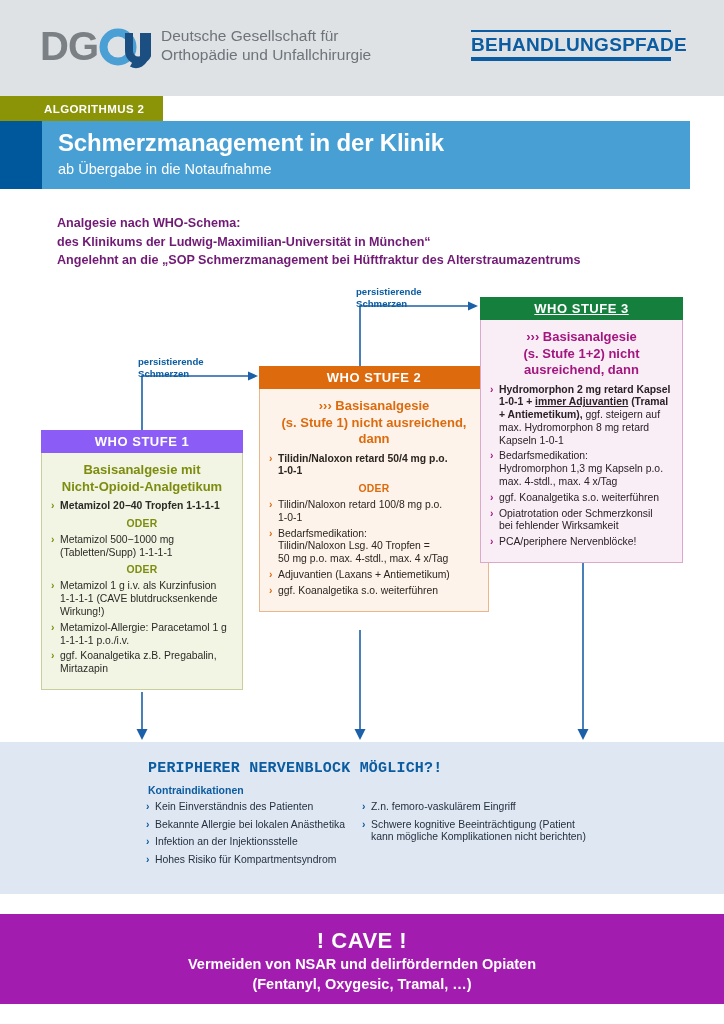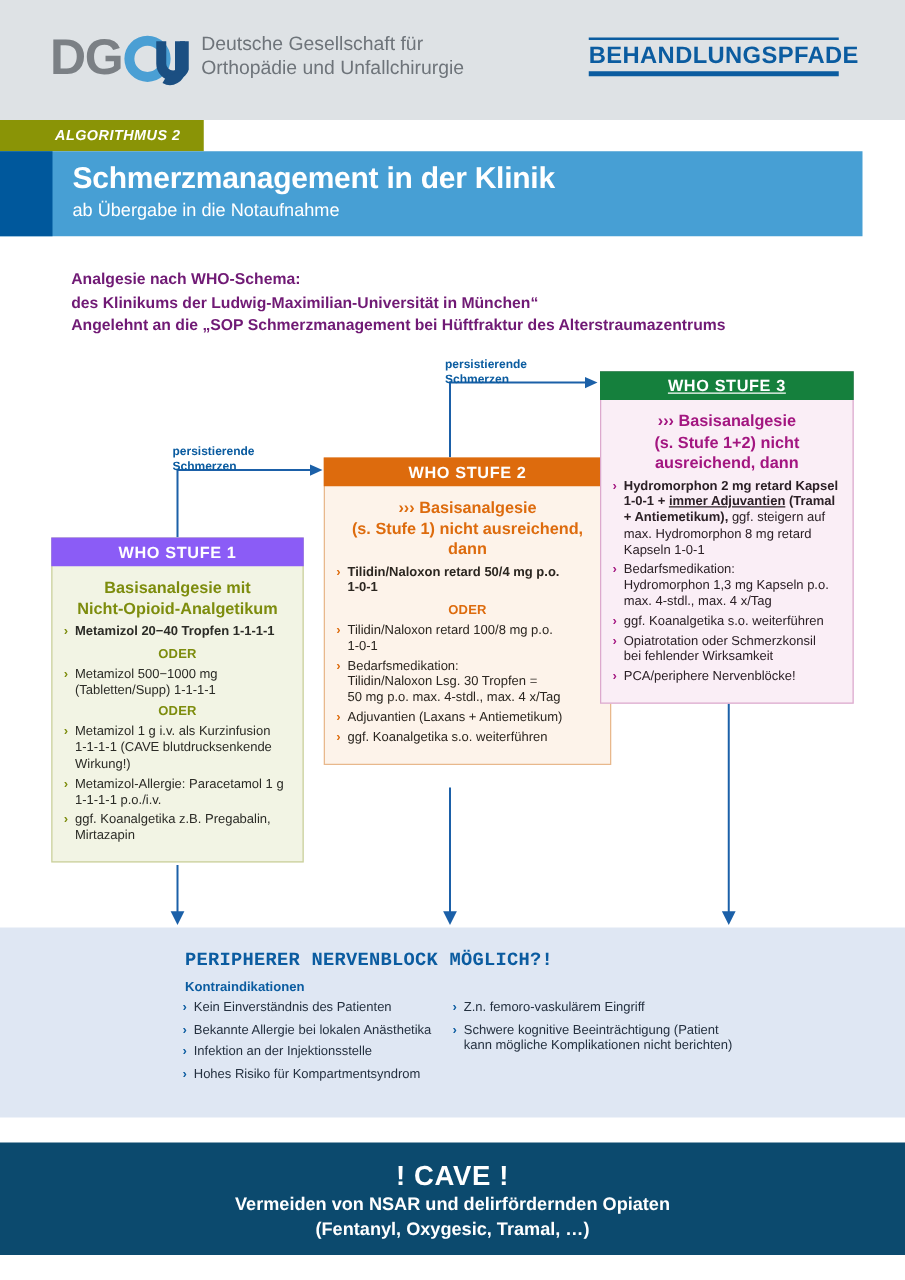--- a/index.html
+++ b/index.html
@@ -21,21 +21,21 @@
   .logo-text{margin-left:10px;color:#6e747a;font-size:15.5px;line-height:19px;}
 
   .bp-logo{position:absolute;right:37px;top:30px;text-align:center;}
   .bp-rule-top{height:2px;background:#0b5ca0;width:200px;}
   .bp-word{color:#0b5ca0;font-size:19px;font-weight:bold;letter-spacing:.3px;line-height:24px;padding:1px 0 0;}
   .bp-rule-bot{height:4px;background:#0b5ca0;width:200px;}
 
   
   .algo-tab{position:absolute;left:0;top:96px;width:163px;height:25px;background:#8a9406;
     color:#ffffff;font-size:11.5px;font-weight:bold;letter-spacing:.4px;
-    display:flex;align-items:center;padding-left:44px;box-sizing:border-box;font-style:italic;}
+    display:flex;align-items:center;padding-left:44px;box-sizing:border-box;}
 
   
   .title-band{position:absolute;left:0;top:121px;width:690px;height:68px;background:#479fd4;}
   .title-left{position:absolute;left:0;top:121px;width:42px;height:68px;background:#00589c;}
   .title-text{position:absolute;left:58px;top:128px;color:#ffffff;}
   .title-main{font-size:24px;font-weight:bold;line-height:30px;letter-spacing:-.2px;}
   .title-sub{font-size:14.5px;line-height:20px;margin-top:1px;}
 
   
   .intro{position:absolute;left:57px;top:214px;color:#701a75;font-size:12.6px;font-weight:bold;line-height:18.5px;}
@@ -85,21 +85,21 @@
   .nerve{position:absolute;left:0;top:742px;width:724px;height:152px;background:#dfe7f3;}
   .nerve-title{position:absolute;left:148px;top:760px;color:#0b5ca0;font-size:15px;font-weight:bold;letter-spacing:.2px;font-family:Liberation Mono, monospace;}
   .nerve-sub{position:absolute;left:148px;top:784px;color:#0b5ca0;font-size:10.5px;font-weight:bold;}
   .nerve-col{position:absolute;color:#24303f;font-size:10.4px;}
   #nerve-col-left{left:146px;top:801px;width:215px;}
   #nerve-col-right{left:362px;top:801px;width:230px;}
   .nerve-col ul.items li{margin-bottom:5px;line-height:12.6px;}
   .nerve-col ul.items li .chev{color:#0b5ca0;}
 
   
-  .cave{position:absolute;left:0;top:914px;width:724px;height:90px;background:#0c4a6e;color:#ffffff;text-align:center;}
+  .cave{position:absolute;left:0;top:914px;width:724px;height:90px;background:#a21caf;color:#ffffff;text-align:center;}
   .cave-title{font-size:22px;font-weight:bold;line-height:26px;padding-top:14px;letter-spacing:.5px;}
   .cave-line{font-size:14.5px;font-weight:bold;line-height:20px;}
 </style>
 </head>
 <body>
 
 <div class="page">
 
   <div class="header-band"></div>
 
@@ -193,21 +193,21 @@
         <span>››› Basisanalgesie</span><br>
         <span>(s. Stufe 1) nicht ausreichend,</span><br>
         <span>dann</span>
       </div>
       <ul class="items">
         <li><span class="chev">›</span><span class="bold-item">Tilidin/Naloxon retard 50/4 mg p.o.</span><br><span class="bold-item">1-0-1</span></li>
       </ul>
       <div class="oder">ODER</div>
       <ul class="items">
         <li><span class="chev">›</span><span>Tilidin/Naloxon retard 100/8 mg p.o.</span><br><span>1-0-1</span></li>
-        <li><span class="chev">›</span><span>Bedarfsmedikation:</span><br><span>Tilidin/Naloxon Lsg. 30 Tropfen =</span><br><span>50 mg p.o. max. 4-stdl., max. 4 x/Tag</span></li>
+        <li><span class="chev">›</span><span>Bedarfsmedikation:</span><br><span>Tilidin/Naloxon Lsg. 40 Tropfen =</span><br><span>50 mg p.o. max. 4-stdl., max. 4 x/Tag</span></li>
         <li><span class="chev">›</span><span>Adjuvantien (Laxans + Antiemetikum)</span></li>
         <li><span class="chev">›</span><span>ggf. Koanalgetika s.o. weiterführen</span></li>
       </ul>
     </div>
   </div>
 
   <div class="box" id="stufe3">
     <div class="box-head">WHO STUFE 3</div>
     <div class="box-body">
       <div class="box-lead">

